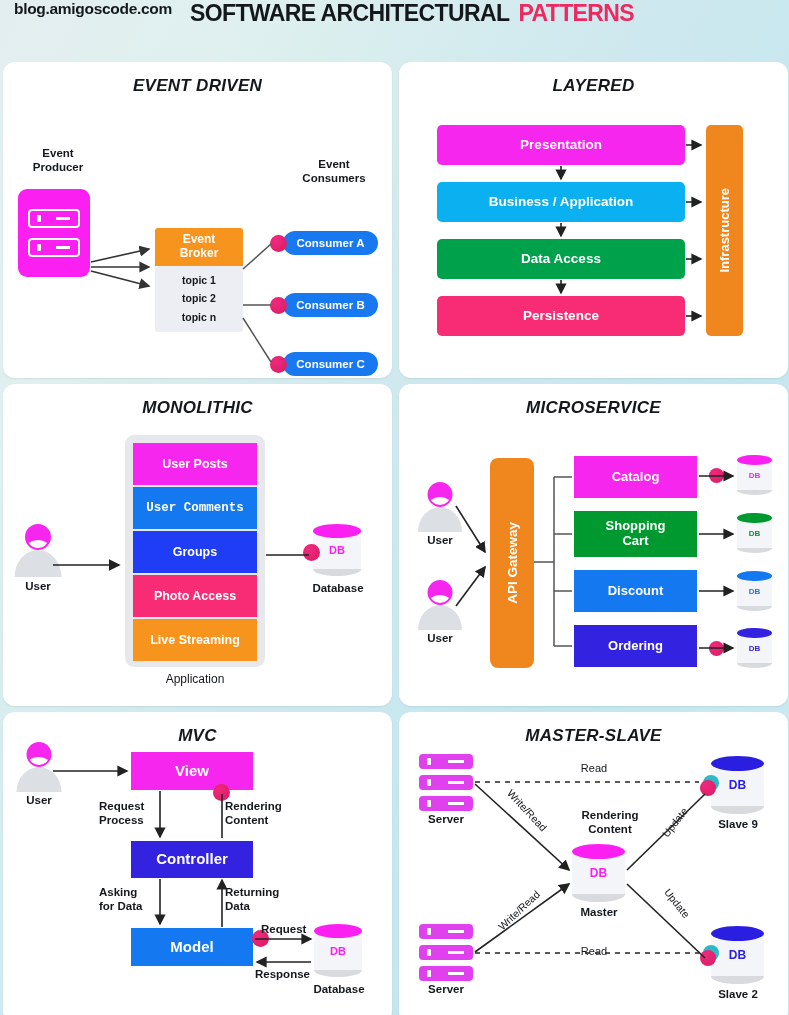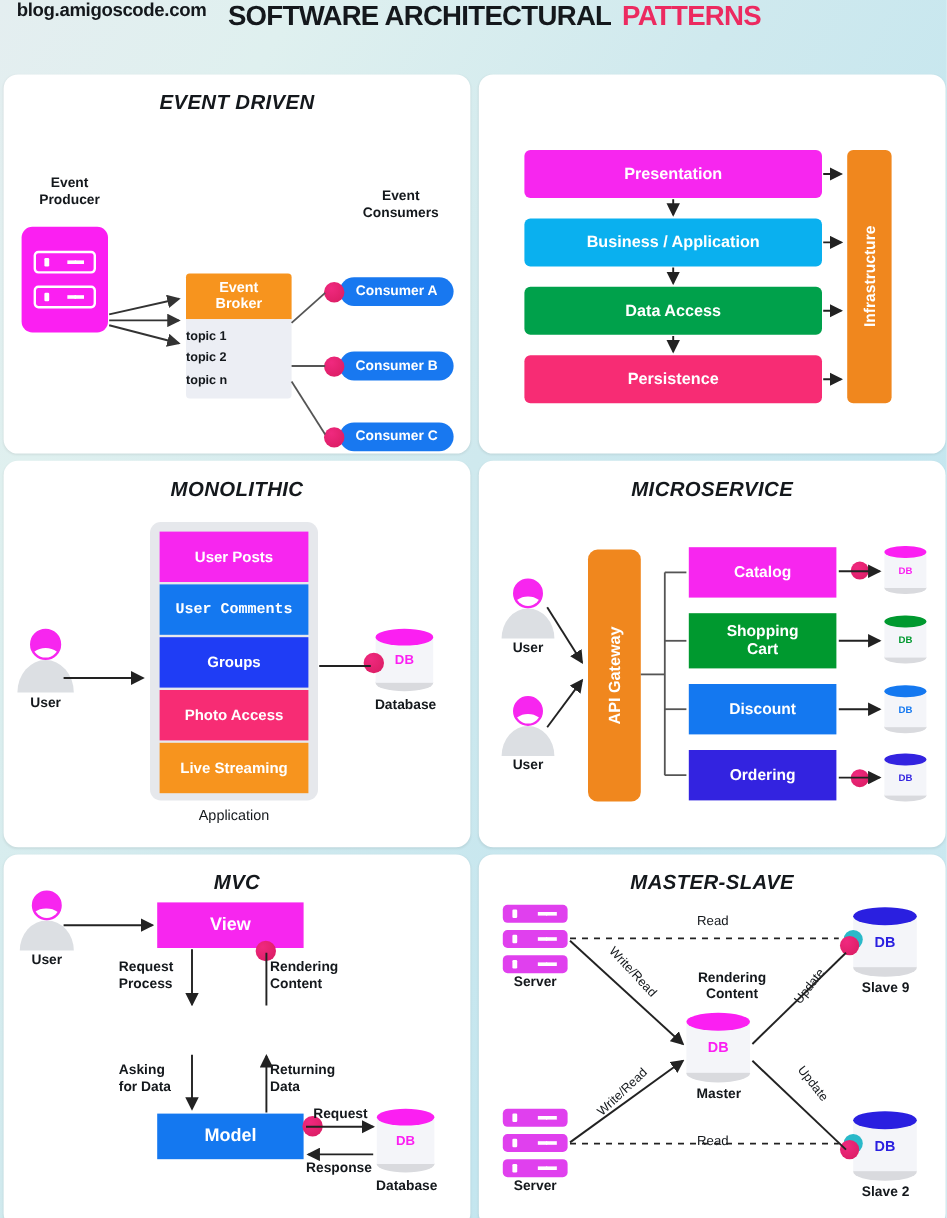--- a/index.html
+++ b/index.html
@@ -224,21 +224,21 @@
         </div>
       </div>
 
       <div class="abs" style="left:152px; top:166px; width:88px; height:38px; background:#f7941e; border-radius:3px 3px 0 0; display:flex; align-items:center; justify-content:center; color:#fff; font-weight:bold; font-size:12px; line-height:1.15; text-align:center;">
         <div>
           <div>Event</div>
           <div>Broker</div>
         </div>
       </div>
       <div class="abs" style="left:152px; top:204px; width:88px; height:66px; background:#eceef4; border-radius:0 0 3px 3px; padding-top:5px;">
-        <div style="font-size:10.5px; font-weight:bold; color:#14181c; line-height:1.75;">
+        <div style="text-align:center; font-size:10.5px; font-weight:bold; color:#14181c; line-height:1.75;">
           <div>topic 1</div>
           <div>topic 2</div>
           <div>topic n</div>
         </div>
       </div>
 
       <div class="lbl" style="left:283px; top:96px; width:96px;">
         <div>Event</div>
         <div>Consumers</div>
       </div>
@@ -262,20 +262,21 @@
         <line x1="88" y1="205" x2="146" y2="205" stroke="#333" stroke-width="1.6" marker-end="url(#ar1)"></line>
         <line x1="88" y1="209" x2="146" y2="224" stroke="#333" stroke-width="1.6" marker-end="url(#ar1)"></line>
         <line x1="240" y1="207" x2="268" y2="182" stroke="#555" stroke-width="1.5"></line>
         <line x1="240" y1="243" x2="268" y2="243" stroke="#555" stroke-width="1.5"></line>
         <line x1="240" y1="256" x2="268" y2="300" stroke="#555" stroke-width="1.5"></line>
       </svg>
     </div>
   </div>
 
   <div class="card">
+    <div class="card-title">LAYERED</div>
     <div class="stage">
 
       <div class="box" style="left:38px; top:63px; width:248px; height:40px; background:#f726ef; border-radius:5px; font-size:13.5px;">Presentation</div>
       <div class="box" style="left:38px; top:120px; width:248px; height:40px; background:#0ab0ef; border-radius:5px; font-size:13.5px;">Business / Application</div>
       <div class="box" style="left:38px; top:177px; width:248px; height:40px; background:#00a14b; border-radius:5px; font-size:13.5px;">Data Access</div>
       <div class="box" style="left:38px; top:234px; width:248px; height:40px; background:#f72c74; border-radius:5px; font-size:13.5px;">Persistence</div>
 
       <div class="abs" style="left:307px; top:63px; width:37px; height:211px; background:#f0871e; border-radius:5px; display:flex; align-items:center; justify-content:center;">
         <span class="rot" style="color:#fff; font-weight:bold; font-size:13px;">Infrastructure</span>
       </div>
@@ -426,20 +427,21 @@
 
       <div class="avatar" style="left:12px; top:30px; width:47px; height:50px;">
         <div class="head" style="width:25px; height:25px;"></div>
         <div class="body" style="top:25px; width:45px; height:25px;"></div>
       </div>
       <div class="lbl" style="left:10px; top:82px; width:52px;">User</div>
 
       <div class="box" style="left:128px; top:40px; width:122px; height:38px; background:#f726ef; font-size:15px;">View</div>
       <div class="dot" style="left:210px; top:72px; width:17px; height:17px;"></div>
 
+      <div class="box" style="left:128px; top:129px; width:122px; height:37px; background:#3323e0; font-size:15px;">Controller</div>
 
       <div class="box" style="left:128px; top:216px; width:122px; height:38px; background:#1478f0; font-size:15px;">Model</div>
       <div class="dot" style="left:249px; top:218px; width:17px; height:17px;"></div>
 
       <div class="lbl" style="left:96px; top:88px; width:62px; text-align:left;">
         <div>Request</div>
         <div>Process</div>
       </div>
       <div class="lbl" style="left:222px; top:88px; width:74px; text-align:left;">
         <div>Rendering</div>

